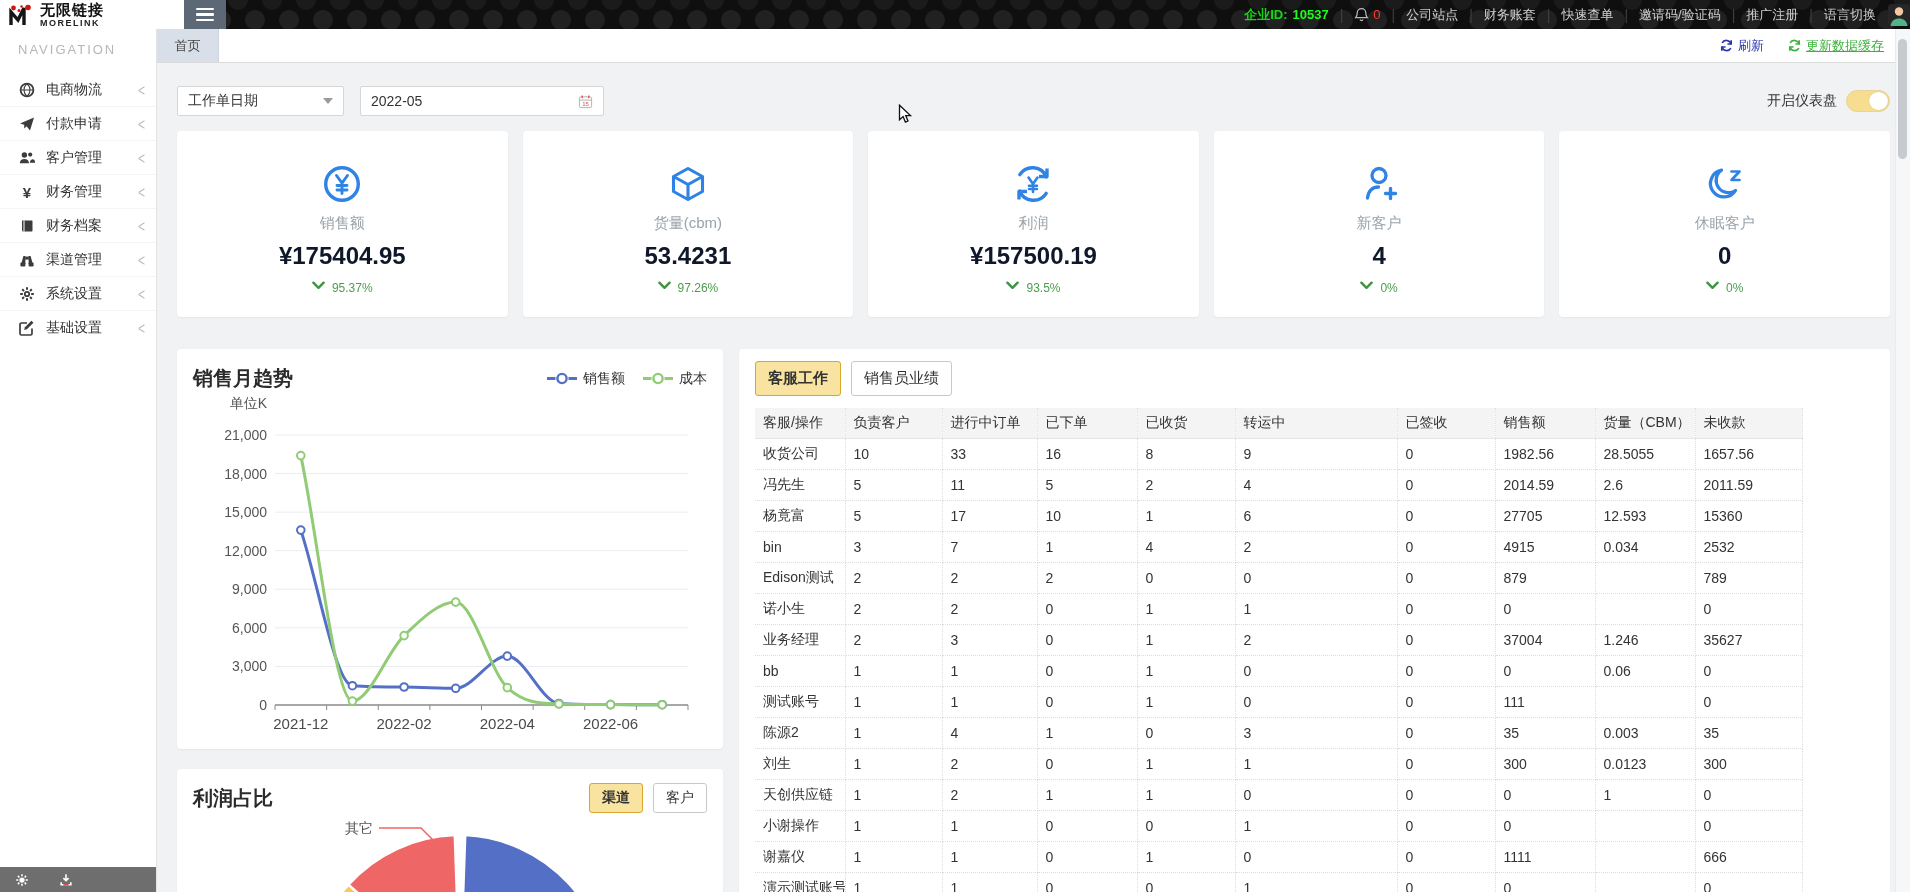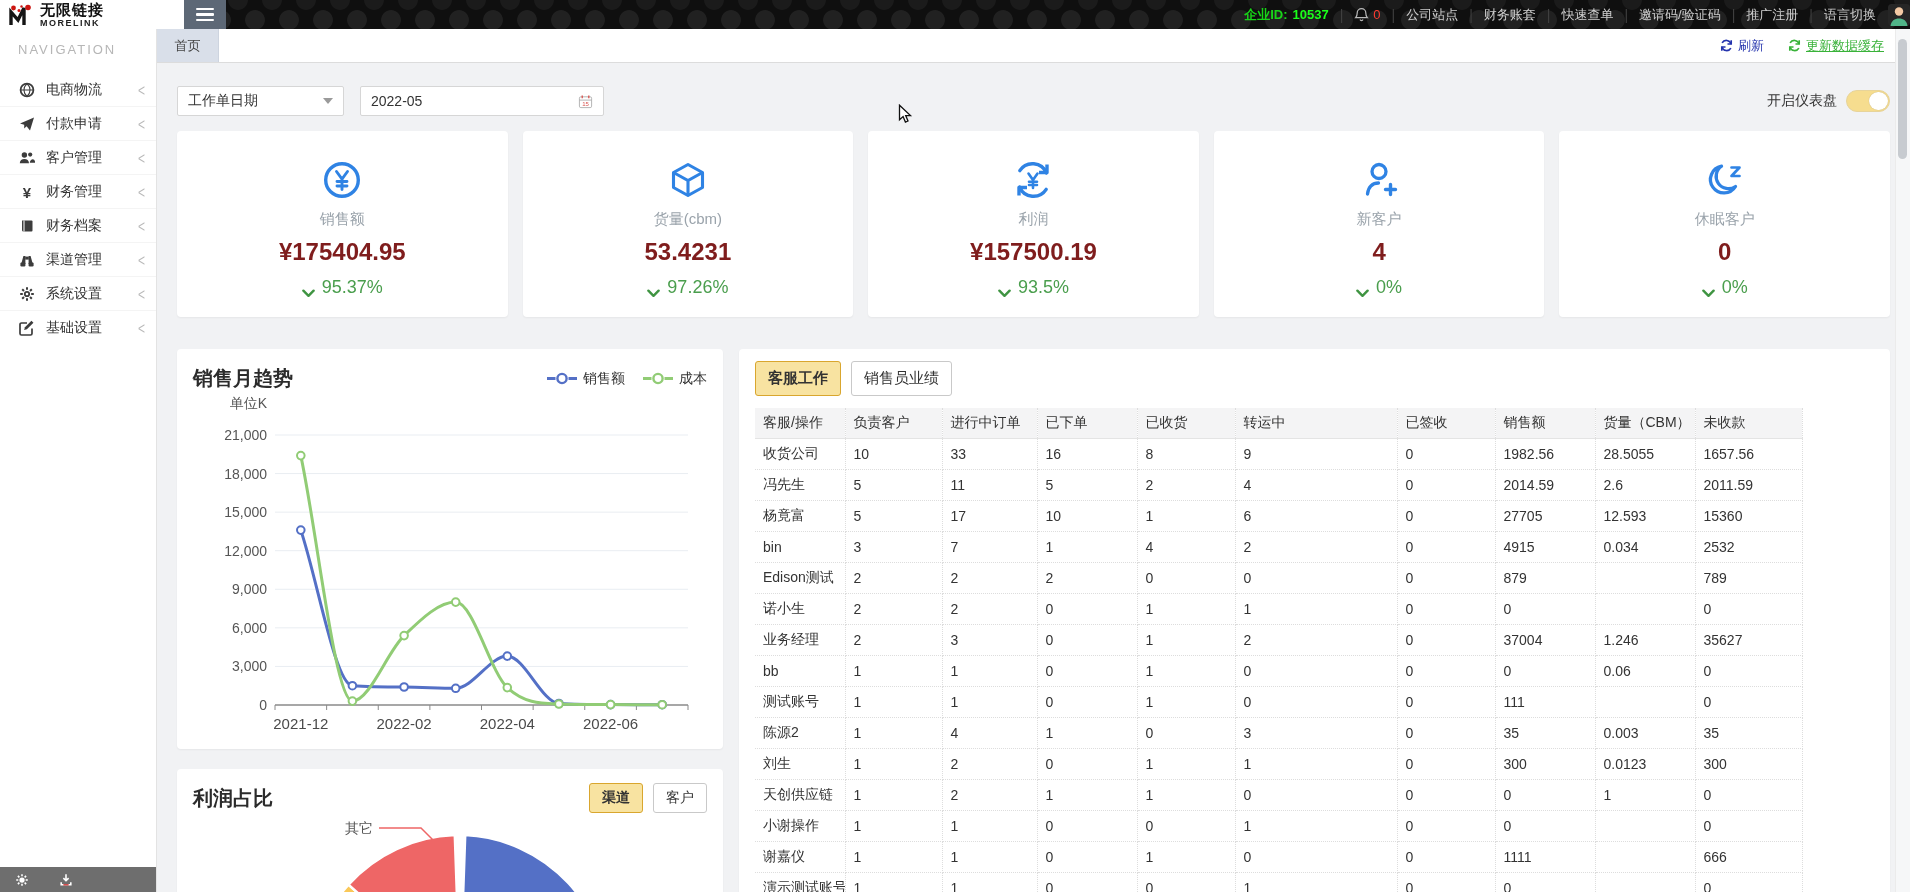--- a/index.html
+++ b/index.html
@@ -57,22 +57,22 @@
   .cal-ic{margin-left:auto;display:flex;}
   .toggle-wrap{margin-left:auto;display:flex;align-items:center;gap:9px;font-size:14px;color:#333;}
   .toggle{width:44px;height:22px;border-radius:11px;background:#f6dd8f;border:1px solid #e7d49a;position:relative;cursor:pointer;box-sizing:border-box;}
   .toggle .knob{position:absolute;right:1px;top:1px;width:19px;height:18px;border-radius:9px;background:#fff;box-shadow:0 0 1px rgba(0,0,0,.25);}
   
   .cards-row{display:flex;gap:15px;height:186px;margin-top:14px;}
   .stat-card{flex:1;background:#fff;border-radius:4px;box-shadow:0 1px 2px rgba(0,0,0,.05);display:flex;flex-direction:column;align-items:center;justify-content:center;padding-top:10px;}
   .stat-ic{height:42px;color:#2f83e4;margin-bottom:8px;}
   .stat-ic svg{width:40px;height:40px;}
   .stat-label{font-size:15px;color:#9aa3ab;margin-bottom:9px;}
-  .stat-value{font-size:24px;font-weight:bold;color:#7f1d1d;margin-bottom:11px;}
-  .stat-pct{display:flex;align-items:flex-end;gap:7px;font-size:18px;color:#4a9e4d;}
+  .stat-value{font-size:24px;font-weight:bold;color:#0f172a;margin-bottom:11px;}
+  .stat-pct{display:flex;align-items:flex-start;gap:7px;font-size:12px;color:#4a9e4d;}
   .stat-pct svg{width:13px;height:9px;}
   
   .lower-row{display:flex;gap:16px;margin-top:32px;align-items:flex-start;}
   .left-col{width:546px;flex:none;display:flex;flex-direction:column;}
   .panel{background:#fff;border-radius:4px;box-shadow:0 1px 2px rgba(0,0,0,.05);box-sizing:border-box;}
   .chart-card{height:400px;padding:16px 16px 0 16px;}
   .panel-head{display:flex;align-items:center;}
   .panel-title{font-size:20px;font-weight:bold;color:#2b2b2b;}
   .legend{margin-left:auto;display:flex;align-items:center;gap:18px;}
   .legend-item{display:flex;align-items:center;gap:6px;font-size:14px;color:#333;cursor:pointer;}

